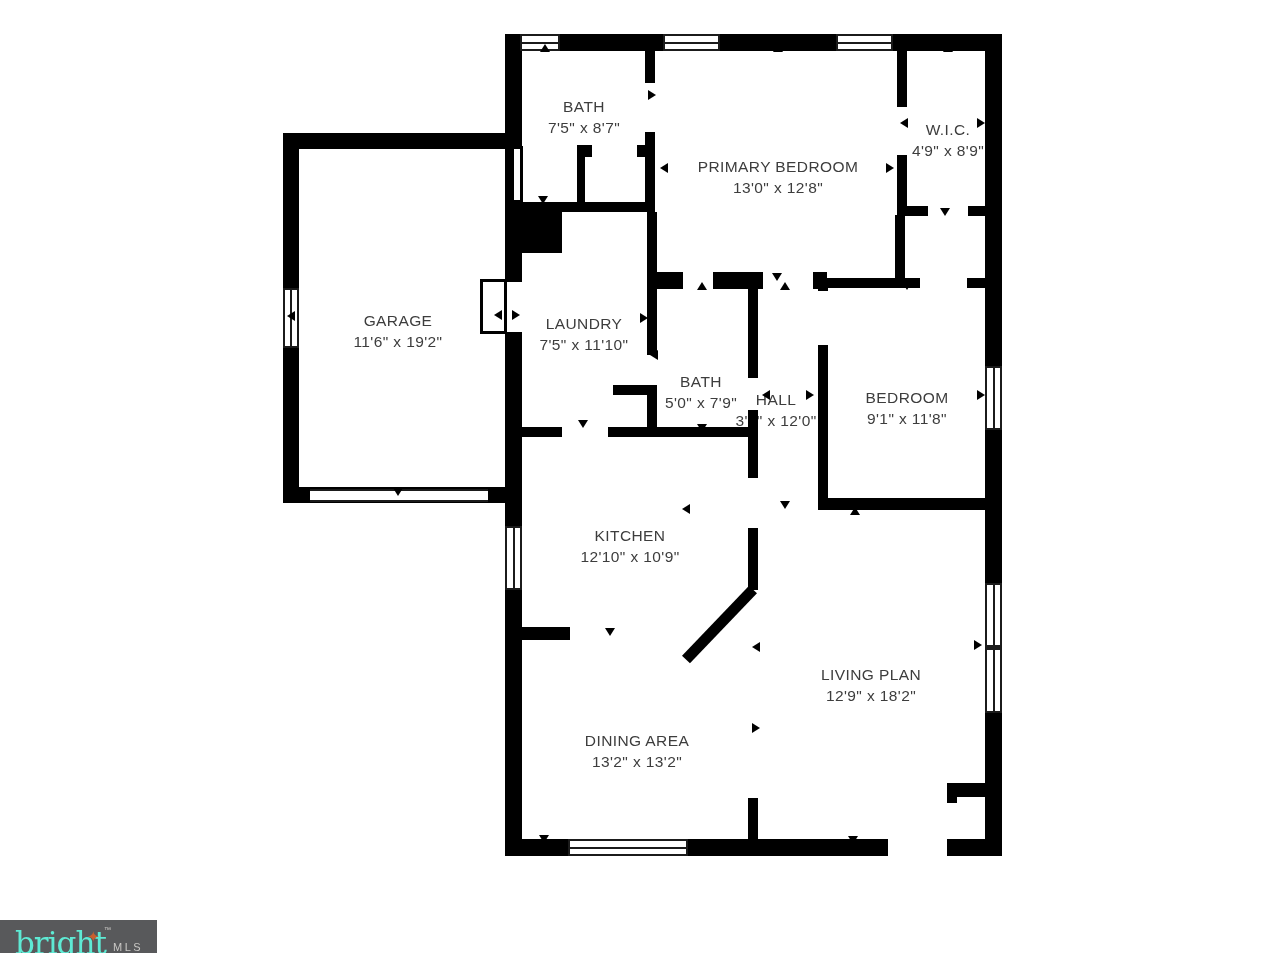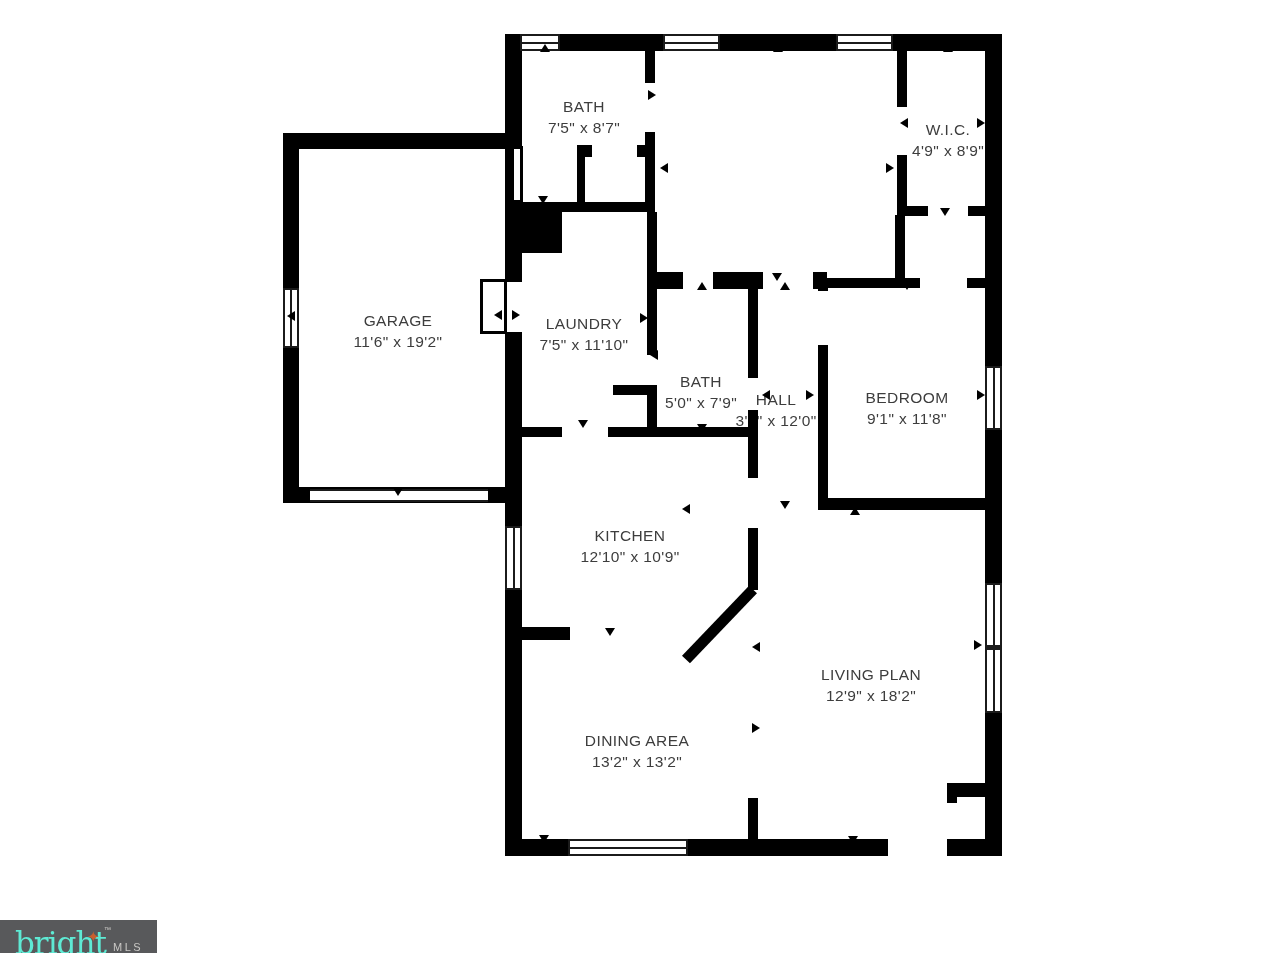--- a/index.html
+++ b/index.html
@@ -33,20 +33,24 @@
               font-size:10.5px;letter-spacing:.4px;color:#b5b5b5;z-index:5;}
 </style>
 </head>
 <body>
 
 <div id="canvas">
 
   <div class="room" style="left:584px;top:76px">
     <div>BATH</div>
     <div>7'5" x 8'7"</div>
+  </div>
+  <div class="room" style="left:778px;top:136px">
+    <div>PRIMARY BEDROOM</div>
+    <div>13'0" x 12'8"</div>
   </div>
   <div class="room" style="left:948px;top:99px">
     <div>W.I.C.</div>
     <div>4'9" x 8'9"</div>
   </div>
   <div class="room" style="left:398px;top:290px">
     <div>GARAGE</div>
     <div>11'6" x 19'2"</div>
   </div>
   <div class="room" style="left:584px;top:293px">

